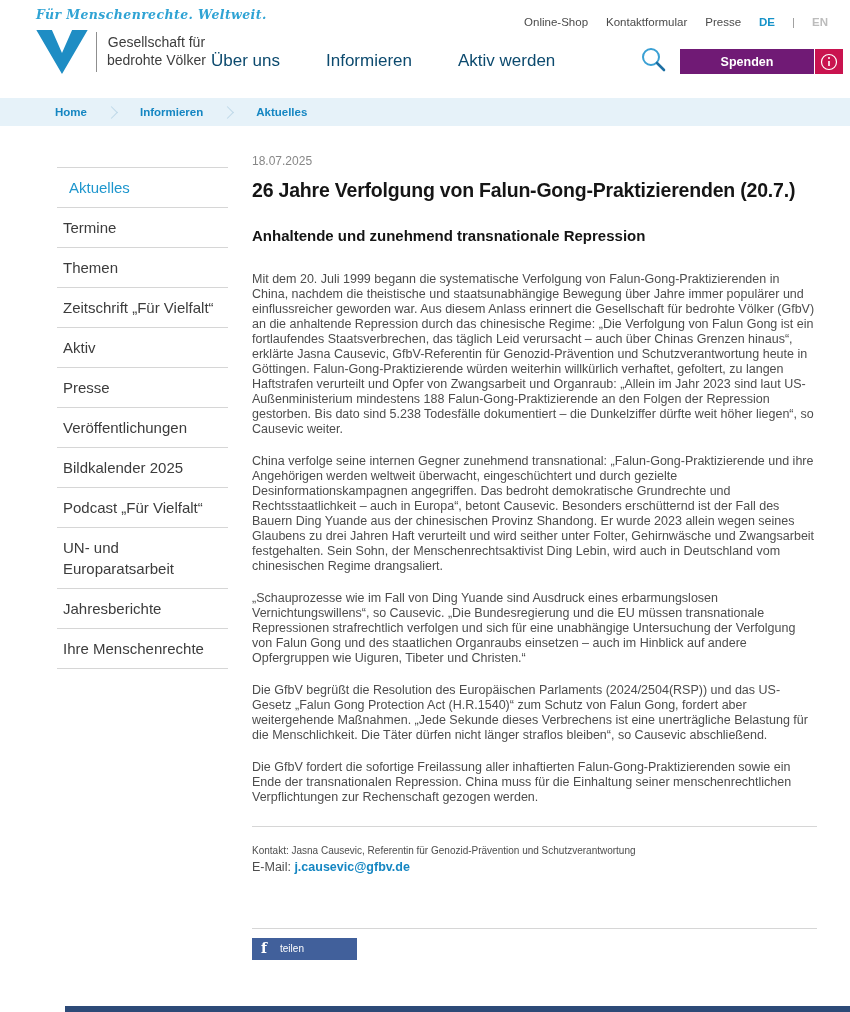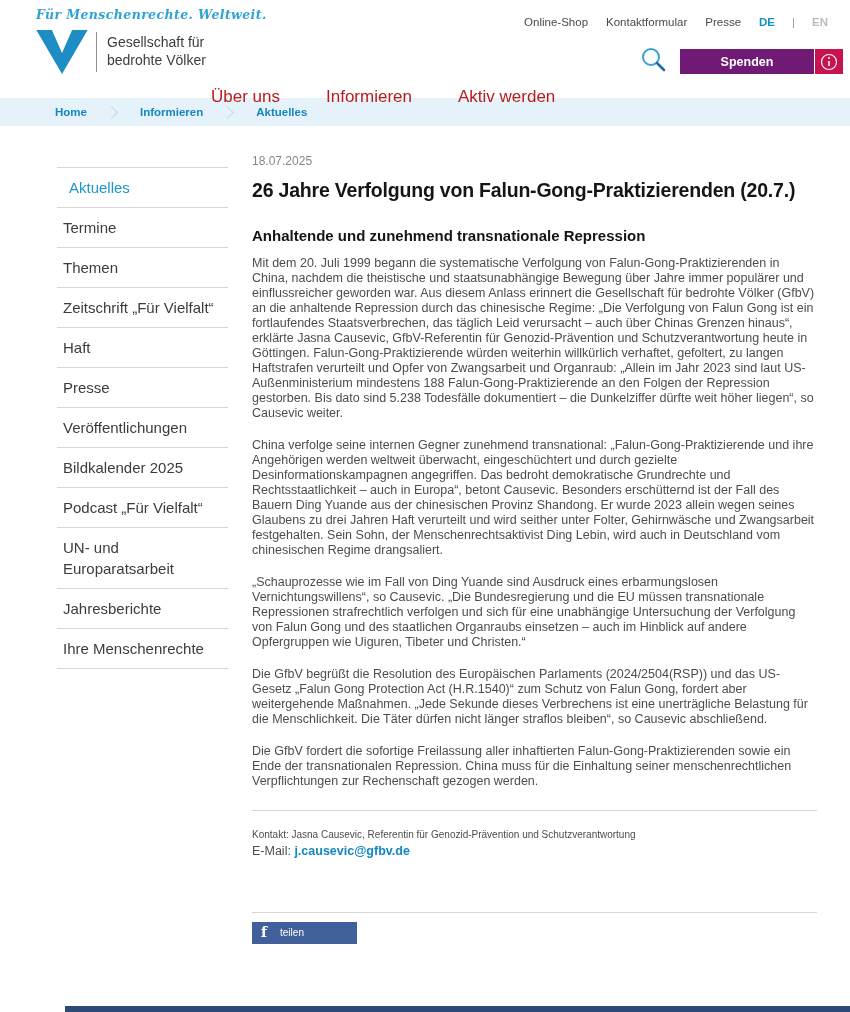--- a/index.html
+++ b/index.html
@@ -1,54 +1,54 @@
 <!DOCTYPE html>
 <html lang="de"><head>
 <meta charset="utf-8">
 <style>
   * { margin:0; padding:0; box-sizing:border-box; }
   html,body { background:#fff; }
   body { font-family:"Liberation Sans", sans-serif; }
   .page { position:relative; width:850px; height:1012px; margin:0 auto; background:#fff; overflow:hidden; }
 
   
-  .header { position:relative; height:98px; background:#fff; }
+  .header { position:relative; height:98px; background:#fff;text-align:center; }
   .tagline { position:absolute; left:36px; top:7px; font-family:"DejaVu Serif", serif; font-style:italic; font-weight:bold; font-size:12.5px; color:#2fa3d4; letter-spacing:.4px; }
   .logo-row { position:absolute; left:36px; top:30px; display:flex; align-items:center; }
   .logo-mark { width:52px; height:44px; display:block; }
   .logo-divider { width:1px; height:40px; background:#8f8f8f; margin:0 10px 0 8px; }
   .org-name { font-size:14px; line-height:1.28; color:#3d3d3d; }
   .utility { position:absolute; right:22px; top:16px; display:flex; align-items:center; gap:18px; font-size:11.5px; color:#4a4a4a; }
   .utility .u-link { cursor:pointer; }
   .lang { display:flex; align-items:center; gap:17px; }
   .lang .de { color:#1692c8; font-weight:bold; }
   .lang .sep { color:#9a9a9a; }
   .lang .en { color:#bcbcbc; font-weight:bold; }
-  .main-nav { position:absolute; left:211px; top:51px; display:flex; gap:46px; font-size:17px; color:#b91c1c;margin-top:36px; }
+  .main-nav { position:absolute; left:211px; top:51px; display:flex; gap:46px; font-size:17px; color:#0c4a6e; }
   .main-nav .nav-item { cursor:pointer; }
   .search-btn { position:absolute; left:640px; top:46px; width:28px; height:28px; cursor:pointer; }
   .donate-group { position:absolute; left:680px; top:49px; display:flex; height:25px; }
   .donate-btn { width:134px; background:#701a75; color:#fff; font-size:12.5px; font-weight:bold; display:flex; align-items:center; justify-content:center; cursor:pointer; }
   .donate-info { width:29px; background:#c9134f; border-left:1px solid #fff; display:flex; align-items:center; justify-content:center; cursor:pointer; }
 
   
   .breadcrumb { height:28px; background:#e6f2f9; display:flex; align-items:center; padding-left:55px; gap:10px; }
   .crumb { font-size:11.5px; font-weight:bold; color:#1586c2; cursor:pointer; }
   .crumb-chevron { width:9px; height:9px; border-top:1.5px solid #bdd8e8; border-right:1.5px solid #bdd8e8; transform:rotate(45deg); margin:0 14px 0 10px; }
 
   
   .content { display:flex; padding-left:57px; }
   .sidebar { width:171px; padding-top:41px; flex:none; }
   .side-item { border-bottom:1px solid #d6d6d6; padding:9px 4px 9px 6px; font-size:15px; color:#3c3c3c; line-height:1.4; cursor:pointer; }
   .side-item.active { border-top:1px solid #d6d6d6; color:#1e96cd; padding-left:12px; }
 
   .article { width:565px; margin-left:24px; padding-top:28px; }
   .date { font-size:12px; color:#878787; margin-bottom:11px; }
   h1.title { font-size:19.5px; color:#151515; letter-spacing:-0.2px; margin-bottom:25px; }
-  h2.subtitle { font-size:15px; color:#151515; margin-bottom:12px; }
+  h2.subtitle { font-size:15px; color:#151515; margin-bottom:28px; }
   .article p { font-size:12.5px; line-height:1.2; color:#4d4d4d; margin-bottom:17px; }
   .rule { border:none; border-top:1px solid #d6d6d6; margin:21px 0 16px 0; }
   .contact-line { font-size:10px; color:#4d4d4d; line-height:1.5; }
   .email-line { font-size:12.5px; color:#4d4d4d; line-height:1.5; }
   .email-link { color:#1586c2; font-weight:bold; cursor:pointer; }
   .rule2 { border:none; border-top:1px solid #d6d6d6; margin:51px 0 9px 0; }
   .fb-share { display:inline-flex; align-items:center; width:105px; height:22px; background:#41609b; cursor:pointer; padding-left:9px; }
   .fb-f { color:#fff; font-size:14px; font-weight:bold; font-family:"DejaVu Serif", serif; line-height:1; margin-top:-1px; }
   .fb-label { color:#fff; font-size:10px; margin-left:13px; }
 
@@ -117,21 +117,21 @@
     <span class="crumb">Aktuelles</span>
   </div>
 
   <div class="content">
 
     <aside class="sidebar">
       <div class="side-item active">Aktuelles</div>
       <div class="side-item">Termine</div>
       <div class="side-item">Themen</div>
       <div class="side-item">Zeitschrift „Für Vielfalt“</div>
-      <div class="side-item">Haft</div>
+      <div class="side-item">Aktiv</div>
       <div class="side-item">Presse</div>
       <div class="side-item">Veröffentlichungen</div>
       <div class="side-item">Bildkalender 2025</div>
       <div class="side-item">Podcast „Für Vielfalt“</div>
       <div class="side-item">UN- und Europaratsarbeit</div>
       <div class="side-item">Jahresberichte</div>
       <div class="side-item">Ihre Menschenrechte</div>
     </aside>
 
     <main class="article">

